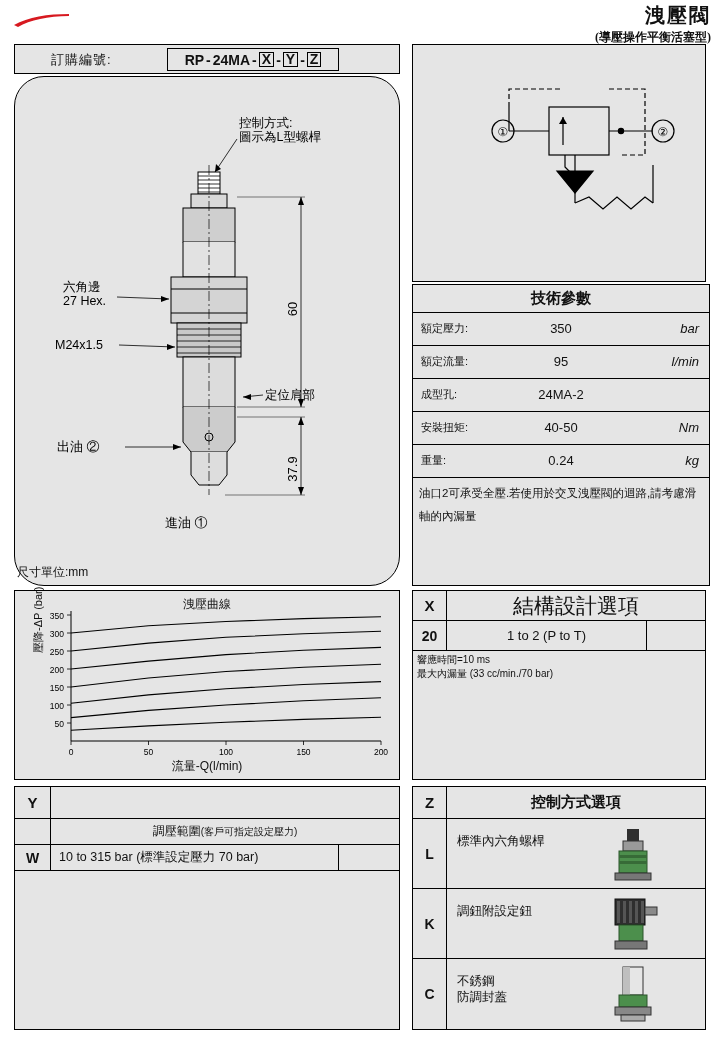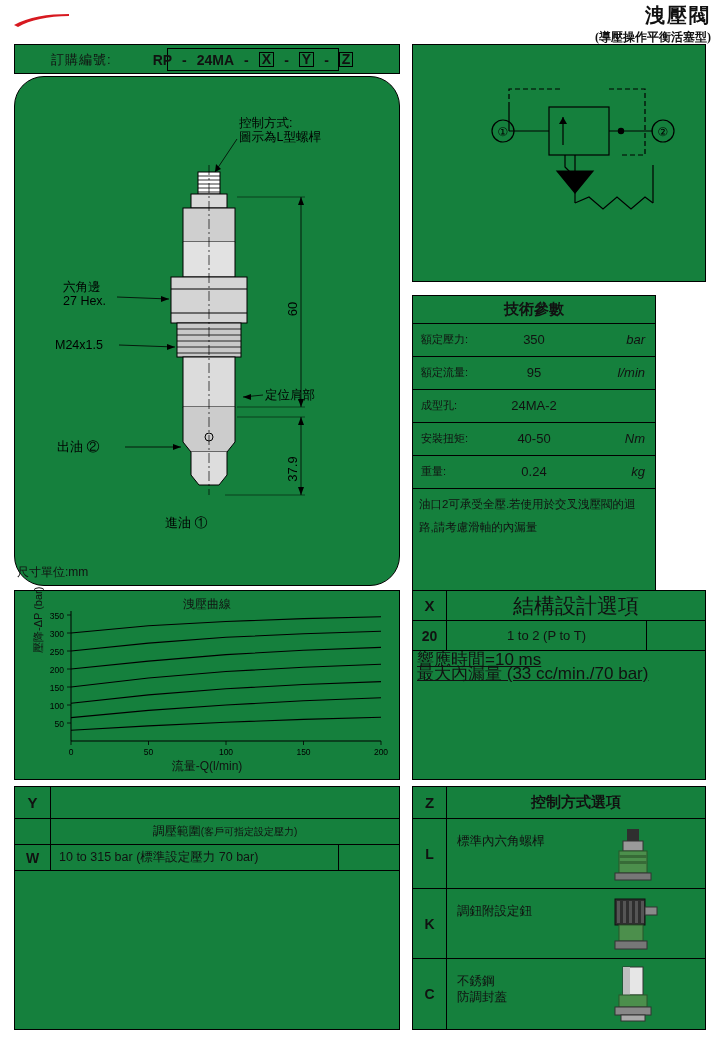--- a/index.html
+++ b/index.html
@@ -17,42 +17,42 @@
   .hdr-title {
     position:absolute; right:8px; top:2px; text-align:right;
   }
   .hdr-title .t1 { font-size:20px; font-weight:bold; font-family:"Liberation Serif", serif; letter-spacing:2px;}
   .hdr-title .t2 { font-size:12px; font-weight:bold; font-family:"Liberation Serif", serif; }
   .logo-swoosh {
     position:absolute; left:14px; top:14px; width:56px; height:14px;
   }
 
   
-  .box { position:absolute; border:1px solid #000; background:#15803d; }
+  .box { position:absolute; border:1px solid #000; background:#e5e5e5; }
 
   
   #order-bar { left:14px; top:44px; width:386px; height:30px; }
   #order-bar .lbl { position:absolute; left:36px; top:6px; font-size:13px; letter-spacing:1px;}
   #order-code-box {
     position:absolute; left:152px; top:3px; width:172px; height:23px;
     border:1px solid #000; display:flex; align-items:center; justify-content:center;
-    font-weight:bold; font-size:14px; letter-spacing:0px;gap:8px;
+    font-weight:bold; font-size:14px; letter-spacing:0px;
   }
   #order-code-box .seg { padding:0 1px; }
   #order-code-box .boxed { border:1px solid #000; padding:0 2px; margin:0 1px; line-height:13px;}
 
   
   #drawing-panel { left:14px; top:76px; width:386px; height:510px;border-radius:30px; }
   #dim-unit { position:absolute; left:2px; bottom:4px; font-size:12px; }
 
   
   #symbol-panel { left:412px; top:44px; width:294px; height:238px; }
 
   
-  #spec-panel { left:412px; top:295px; width:244px; height:302px; }
+  #spec-panel { left:412px; top:284px; width:298px; height:302px; }
   #spec-panel .spec-title {
     height:28px; border-bottom:1px solid #000; display:flex;
     align-items:center; justify-content:center; font-weight:bold; font-size:15px;
   }
   .spec-row { height:33px; border-bottom:1px solid #000; position:relative; }
   .spec-row .k { position:absolute; left:8px; top:8px; font-size:11px; }
   .spec-row .v { position:absolute; left:0; right:0; top:8px; text-align:center; font-size:13px; }
   .spec-row .u { position:absolute; right:10px; top:8px; font-size:13px; font-style:italic;}
   .spec-note { padding:4px 6px; font-size:11.5px; line-height:23px; }
 
@@ -80,21 +80,21 @@
   #x-panel .row { height:30px; border-bottom:1px solid #000; position:relative; }
   #x-panel .row .letter {
     position:absolute; left:0; top:0; width:34px; height:29px;
     border-right:1px solid #000; display:flex; align-items:center; justify-content:center;
     font-weight:bold; font-size:14px;
   }
   #x-panel .row .desc {
     position:absolute; left:34px; right:58px; top:0; height:29px;
     border-right:1px solid #000; display:flex; align-items:center; justify-content:center; font-size:13px;
   }
-  #x-panel .notes { padding:2px 4px; font-size:17px; line-height:14px;text-decoration:underline; }
+  #x-panel .notes { padding:2px 4px; font-size:10px; line-height:14px; }
 
   
   #y-panel { left:14px; top:786px; width:386px; height:244px; }
   #y-panel .hdr { height:32px; border-bottom:1px solid #000; position:relative; }
   #y-panel .hdr .letter {
     position:absolute; left:0; top:0; width:36px; height:31px;
     border-right:1px solid #000; display:flex; align-items:center; justify-content:center;
     font-weight:bold; font-size:15px;
   }
   #y-panel .hdr .ttl {

